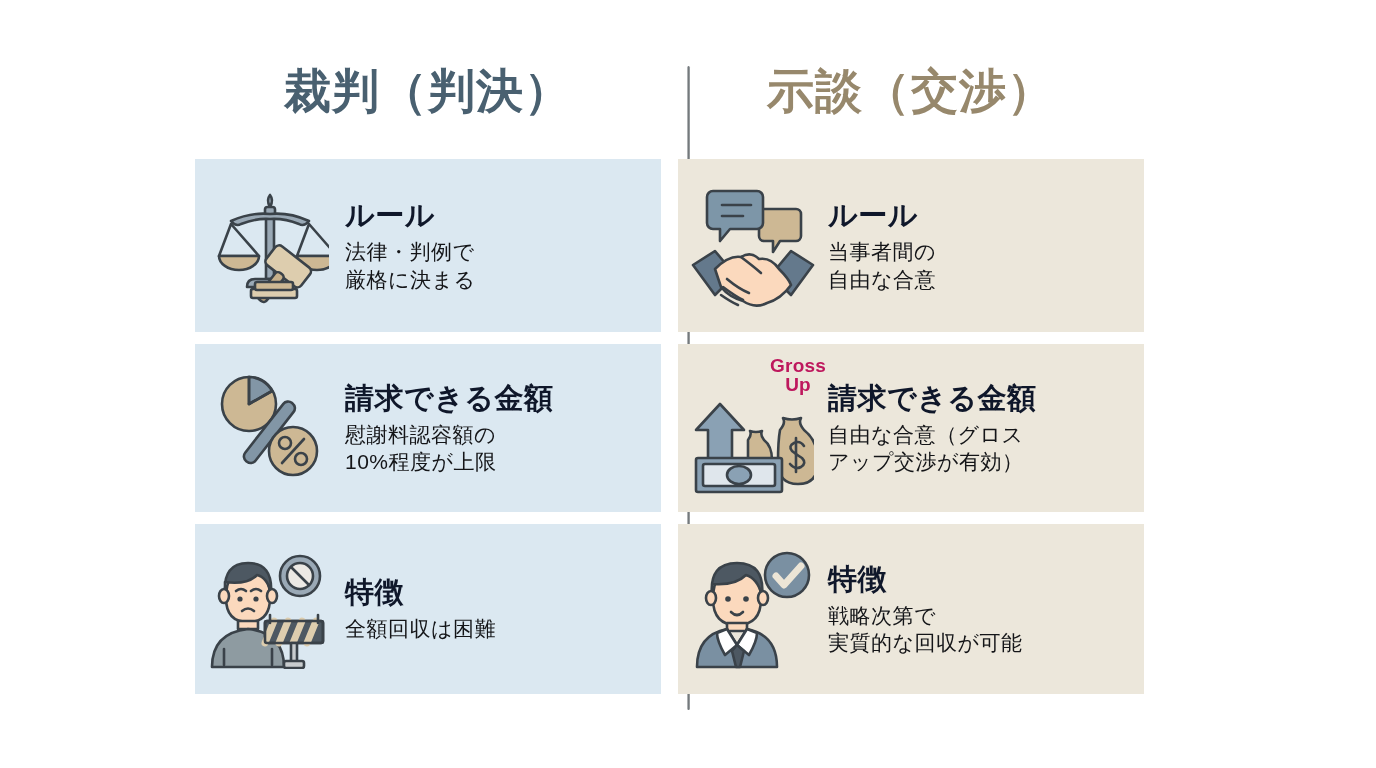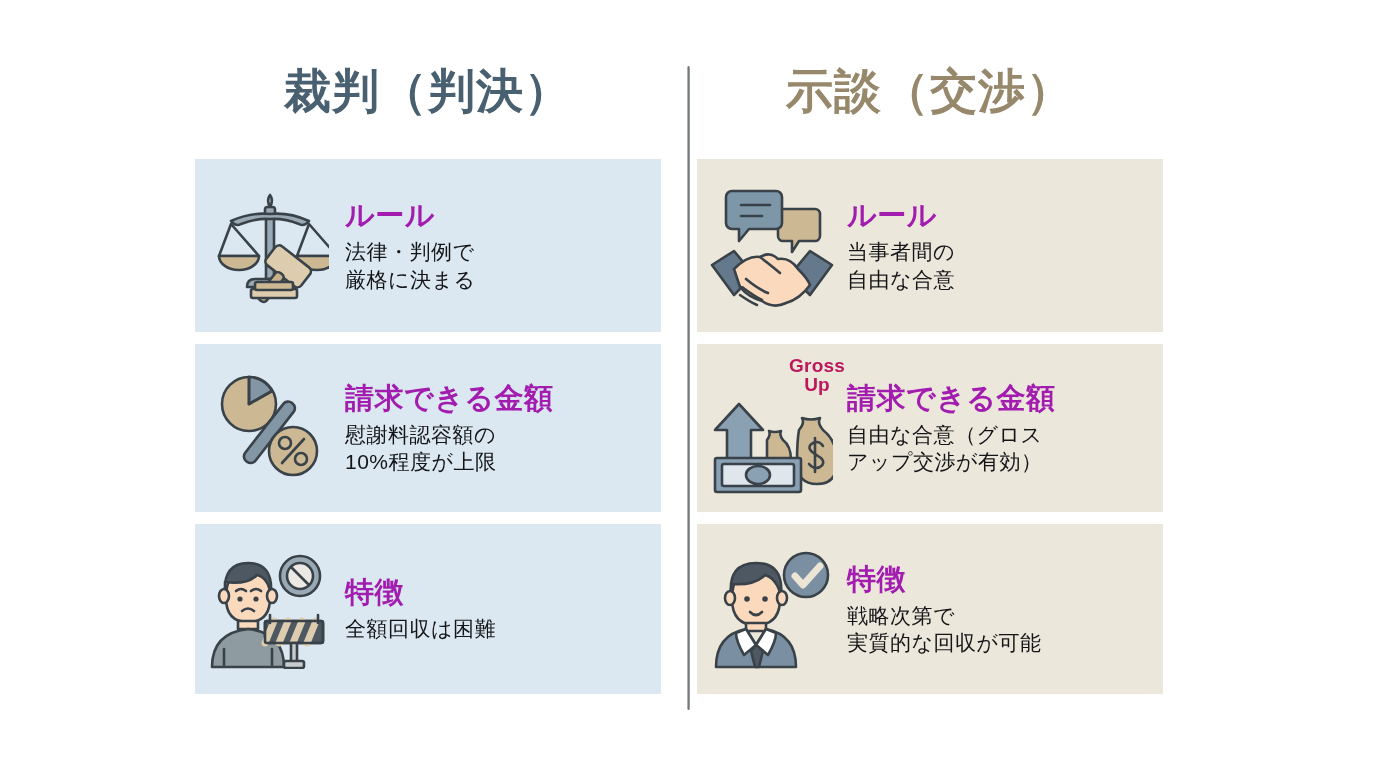--- a/index.html
+++ b/index.html
@@ -35,21 +35,21 @@
 
   
   .column {
     position: absolute;
     top: 0;
     width: 488px;
     height: 768px;
     padding-left: 22px;
   }
   .column.left  { left: 195px; }
-  .column.right { left: 697px; }
+  .column.right { left: 678px; }
 
   .col-title {
     position: absolute;
     top: 64px;
     left: 0;
     width: 466px;
     text-align: center;
     font-size: 47px;
     font-weight: bold;
     letter-spacing: 1px;
@@ -86,21 +86,21 @@
   }
   .card-icon svg { display: block; }
 
   .card-text {
     flex: 1;
     padding-right: 10px;
   }
   .card-heading {
     font-size: 29px;
     font-weight: bold;
-    color: #a21caf;
+    color: #0f172a;
     line-height: 1.18;
     margin-bottom: 6px;
     letter-spacing: 0.5px;
   }
   .card-body {
     font-size: 21px;
     font-weight: normal;
     color: #141518;
     line-height: 1.3;
     letter-spacing: 0.5px;

